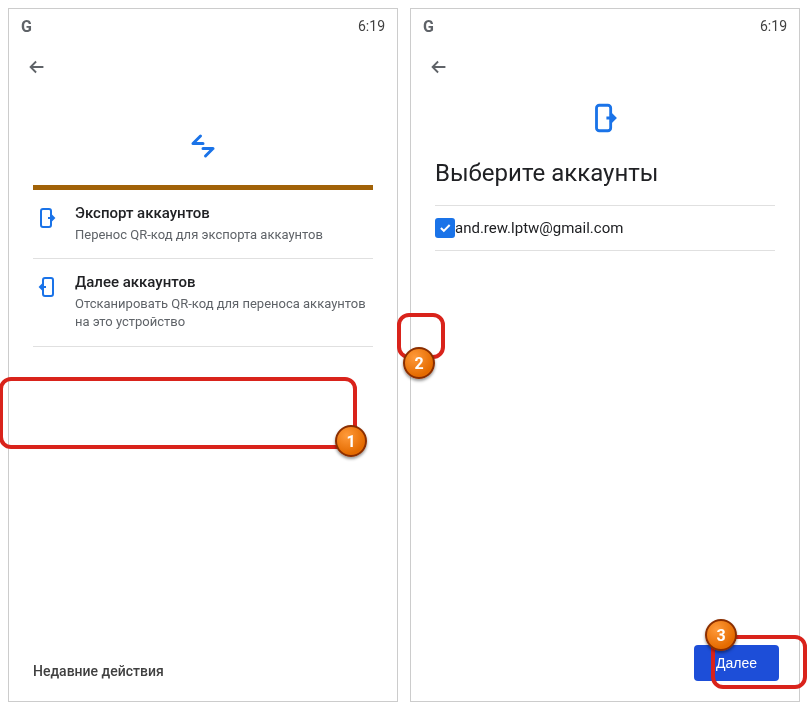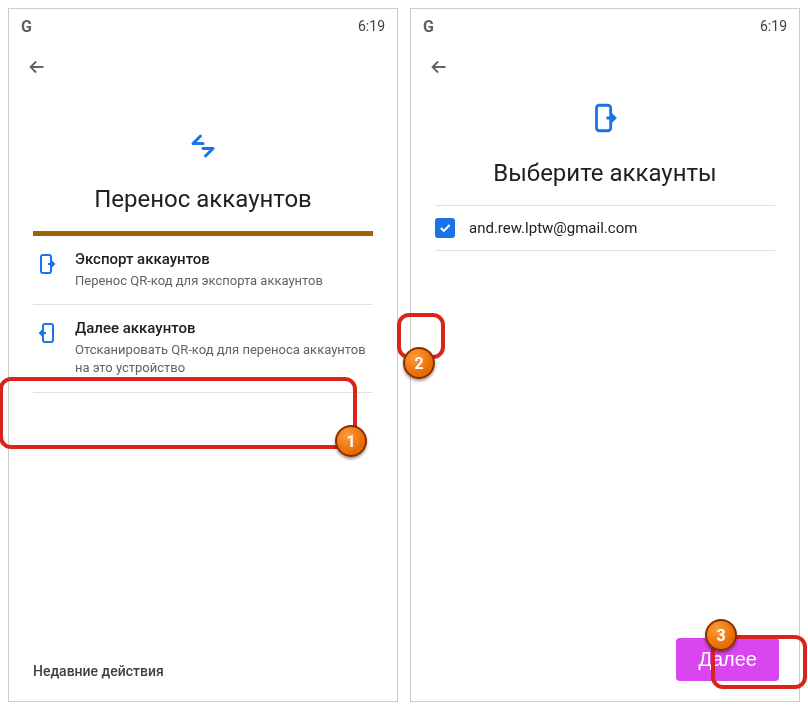--- a/index.html
+++ b/index.html
@@ -51,21 +51,20 @@
     position: relative;
   }
   .hero-icon {
     display: flex;
     justify-content: center;
     margin-top: 40px;
     margin-bottom: 24px;
     color: #1a73e8;
   }
   .title {
-    text-align: center;
     font-size: 24px;
     font-weight: 400;
     color: #202124;
     margin-bottom: 18px;
   }
   .subtitle {
     text-align: center;
     font-size: 14px;
     color: #5f6368;
     line-height: 1.5;
@@ -101,21 +100,20 @@
     bottom: 22px;
     left: 24px;
     color: #404040;
     font-size: 14px;
     font-weight: 500;
     cursor: pointer;
   }
   .account-row {
     display: flex;
     align-items: center;
-    gap: 14px;
     padding: 12px 0;
     border-bottom: 1px solid #e0e0e0;
     position: relative;
   }
   .checkbox {
     width: 20px; height: 20px;
     background: #1a73e8;
     border-radius: 3px;
     display: flex;
     align-items: center;
@@ -125,25 +123,25 @@
     flex-shrink: 0;
   }
   .account-email {
     font-size: 15px;
     color: #202124;
   }
   .next-btn {
     position: absolute;
     bottom: 20px;
     right: 20px;
-    background: #d946ef;
+    background: #1d4ed8;
     color: #fff;
     border: none;
     padding: 10px 22px;
-    font-size: 20px;
+    font-size: 14px;
     font-weight: 500;
     border-radius: 4px;
     cursor: pointer;
   }
   
   .highlight-box {
     position: absolute;
     border: 4px solid #d9231b;
     border-radius: 12px;
     pointer-events: none;
@@ -178,21 +176,20 @@
           <path d="M19 12H5M11 18l-6-6 6-6"></path>
         </svg>
     </div>
   </div>
   <div class="content">
     <div class="hero-icon">
       <svg width="30" height="30" viewBox="0 0 24 24" fill="none" stroke="#1a73e8" stroke-width="2.4" stroke-linecap="round">
           <path d="M4 10l6-6M4 10h8M20 14l-6 6M20 14h-8"></path>
         </svg>
     </div>
-    <h1 class="title">Перенос аккаунтов</h1>
 
     <div class="option-row" style="border-top:5px solid #a16207;">
       <span class="row-icon">
         <svg width="24" height="24" viewBox="0 0 24 24" fill="none" stroke="#1a73e8" stroke-width="2">
             <rect x="6" y="3" width="10" height="18" rx="2"></rect>
             <path d="M13 12h6m-3-3 3 3-3 3"></path>
           </svg>
       </span>
       <div>
         <div class="option-title">Экспорт аккаунтов</div>

